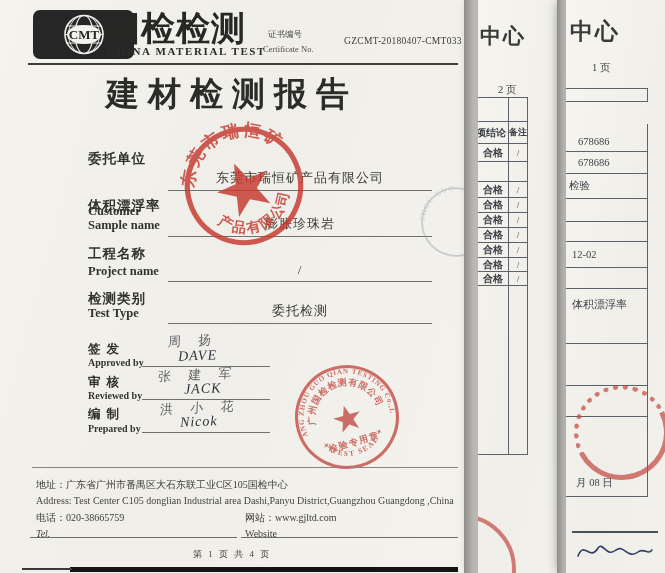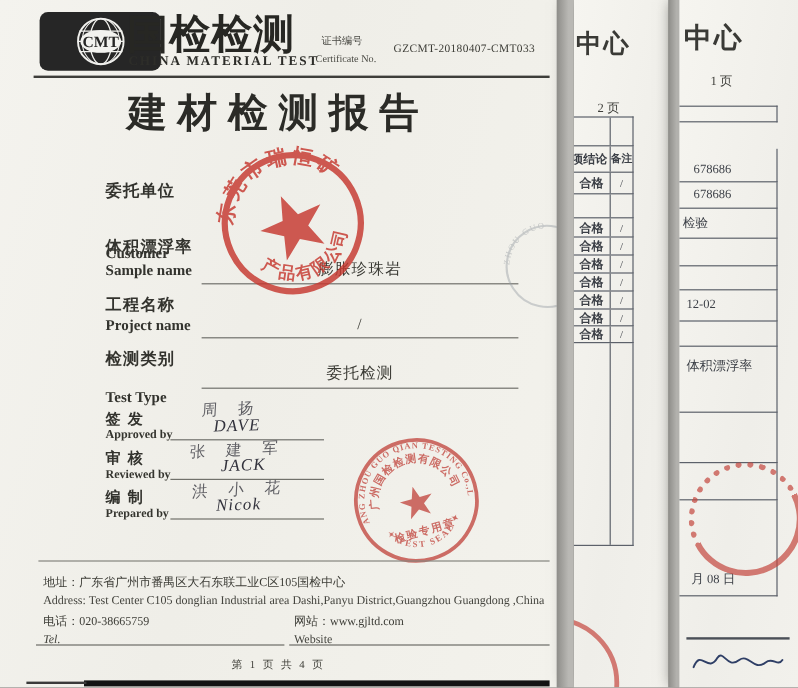--- a/index.html
+++ b/index.html
@@ -80,39 +80,40 @@
         <ellipse cx="46" cy="21.5" rx="17" ry="9.5" fill="#f2f2ef"></ellipse>
         <text x="46" y="26" text-anchor="middle" font-size="13" font-weight="bold" fill="#262626">CMT</text>
       </svg>
     </div>
 
     <div class="abs brand-cn">国检检测</div>
     <div class="abs brand-en">CHINA MATERIAL TEST</div>
 
     <div class="abs cert-label" style="left:268px;top:29px;">证书编号</div>
     <div class="abs cert-label" style="left:263px;top:44px;">Certificate No.</div>
-    <div class="abs cert-no" style="left:328px;top:36px;">GZCMT-20180407-CMT033</div>
+    <div class="abs cert-no" style="left:344px;top:36px;">GZCMT-20180407-CMT033</div>
 
     <div class="abs headrule"></div>
 
     <div class="abs report-title">建材检测报告</div>
 
     <div class="abs flabel-cn" style="left:88px;top:150px;">委托单位</div>
     <div class="abs flabel-en" style="left:88px;top:170px;margin-top:34px;">Customer</div>
+    <div class="abs fvalue" style="top:160px;height:31px;">东莞市瑞恒矿产品有限公司</div>
 
     <div class="abs flabel-cn" style="left:88px;top:197px;">体积漂浮率</div>
     <div class="abs flabel-en" style="left:88px;top:218px;">Sample name</div>
     <div class="abs fvalue" style="top:207px;height:30px;">膨胀珍珠岩</div>
 
     <div class="abs flabel-cn" style="left:88px;top:245px;">工程名称</div>
     <div class="abs flabel-en" style="left:88px;top:264px;">Project name</div>
     <div class="abs fvalue" style="top:252px;height:30px;">/</div>
 
     <div class="abs flabel-cn" style="left:88px;top:290px;">检测类别</div>
-    <div class="abs flabel-en" style="left:88px;top:324px;">Test Type</div>
+    <div class="abs flabel-en" style="left:88px;top:306px;">Test Type</div>
     <div class="abs fvalue" style="top:295px;height:29px;">委托检测</div>
 
     <div class="abs slabel-cn" style="left:88px;top:341px;">签发</div>
     <div class="abs slabel-en" style="left:88px;top:357px;">Approved by</div>
     <div class="abs sigline" style="top:366px;"></div>
     <div class="abs hand-cn" style="left:168px;top:332px;">周 扬</div>
     <div class="abs hand-en" style="left:178px;top:348px;">DAVE</div>
 
     <div class="abs slabel-cn" style="left:88px;top:374px;">审核</div>
     <div class="abs slabel-en" style="left:88px;top:390px;">Reviewed by</div>

